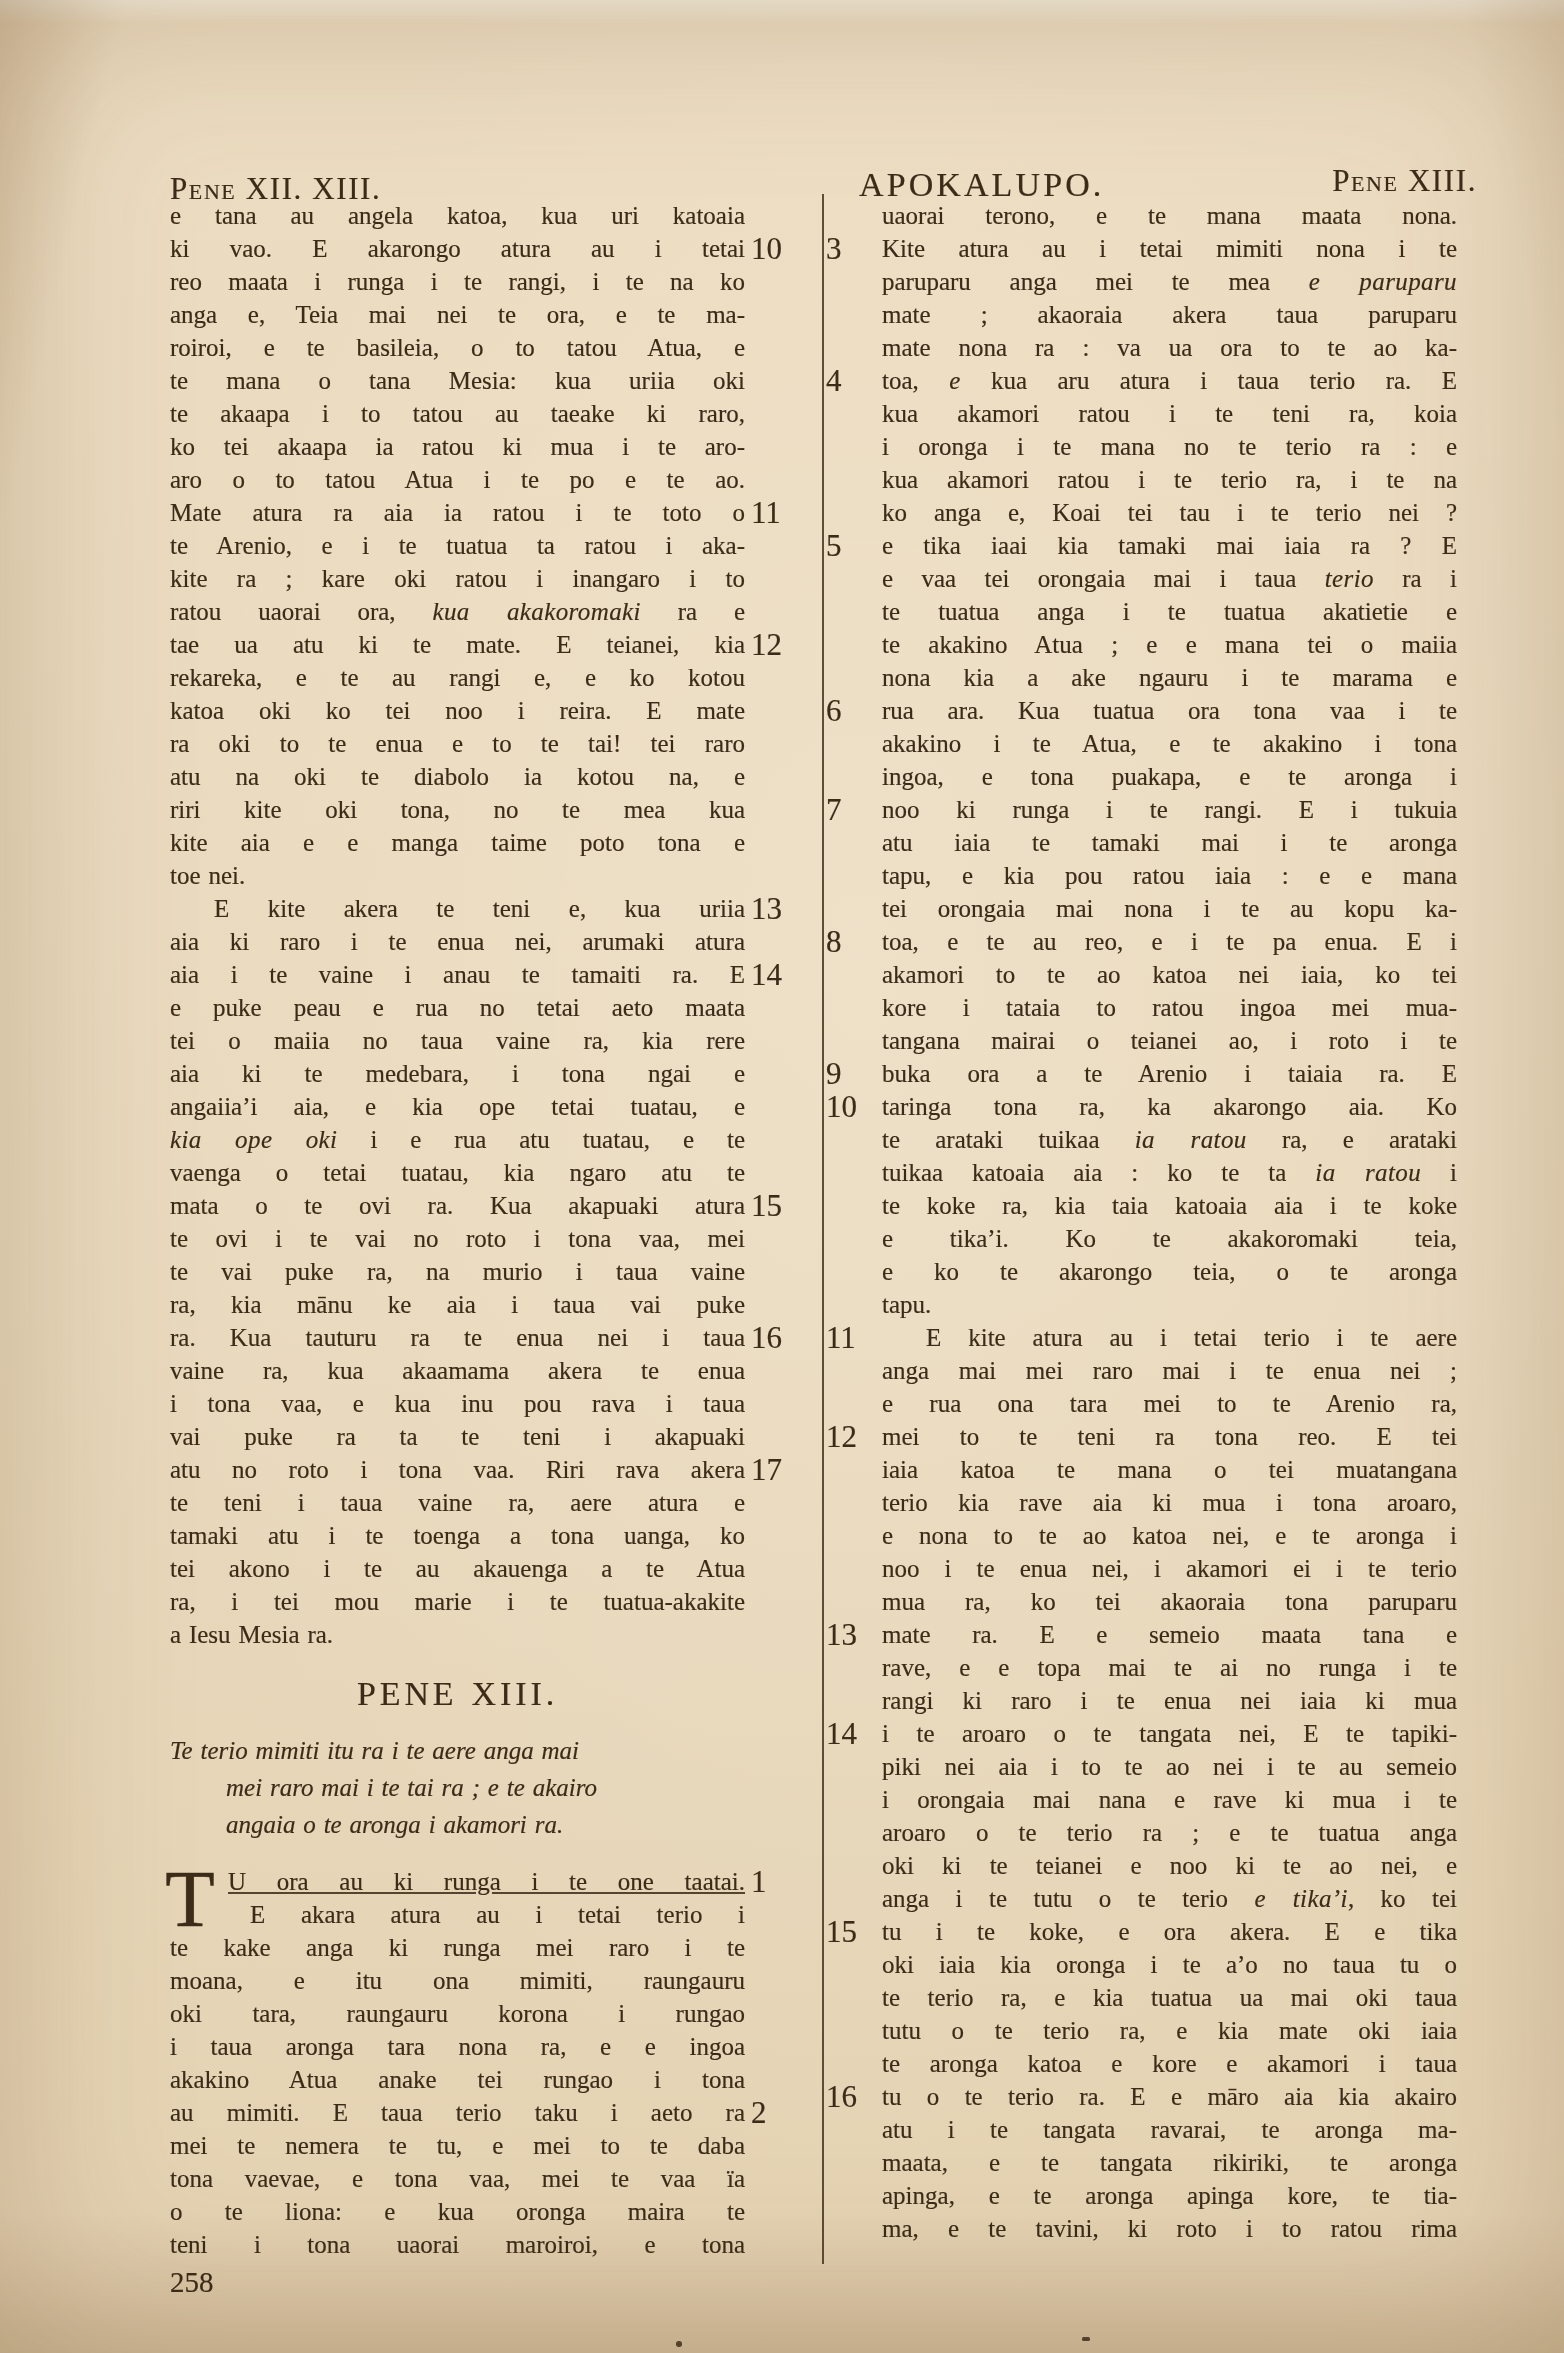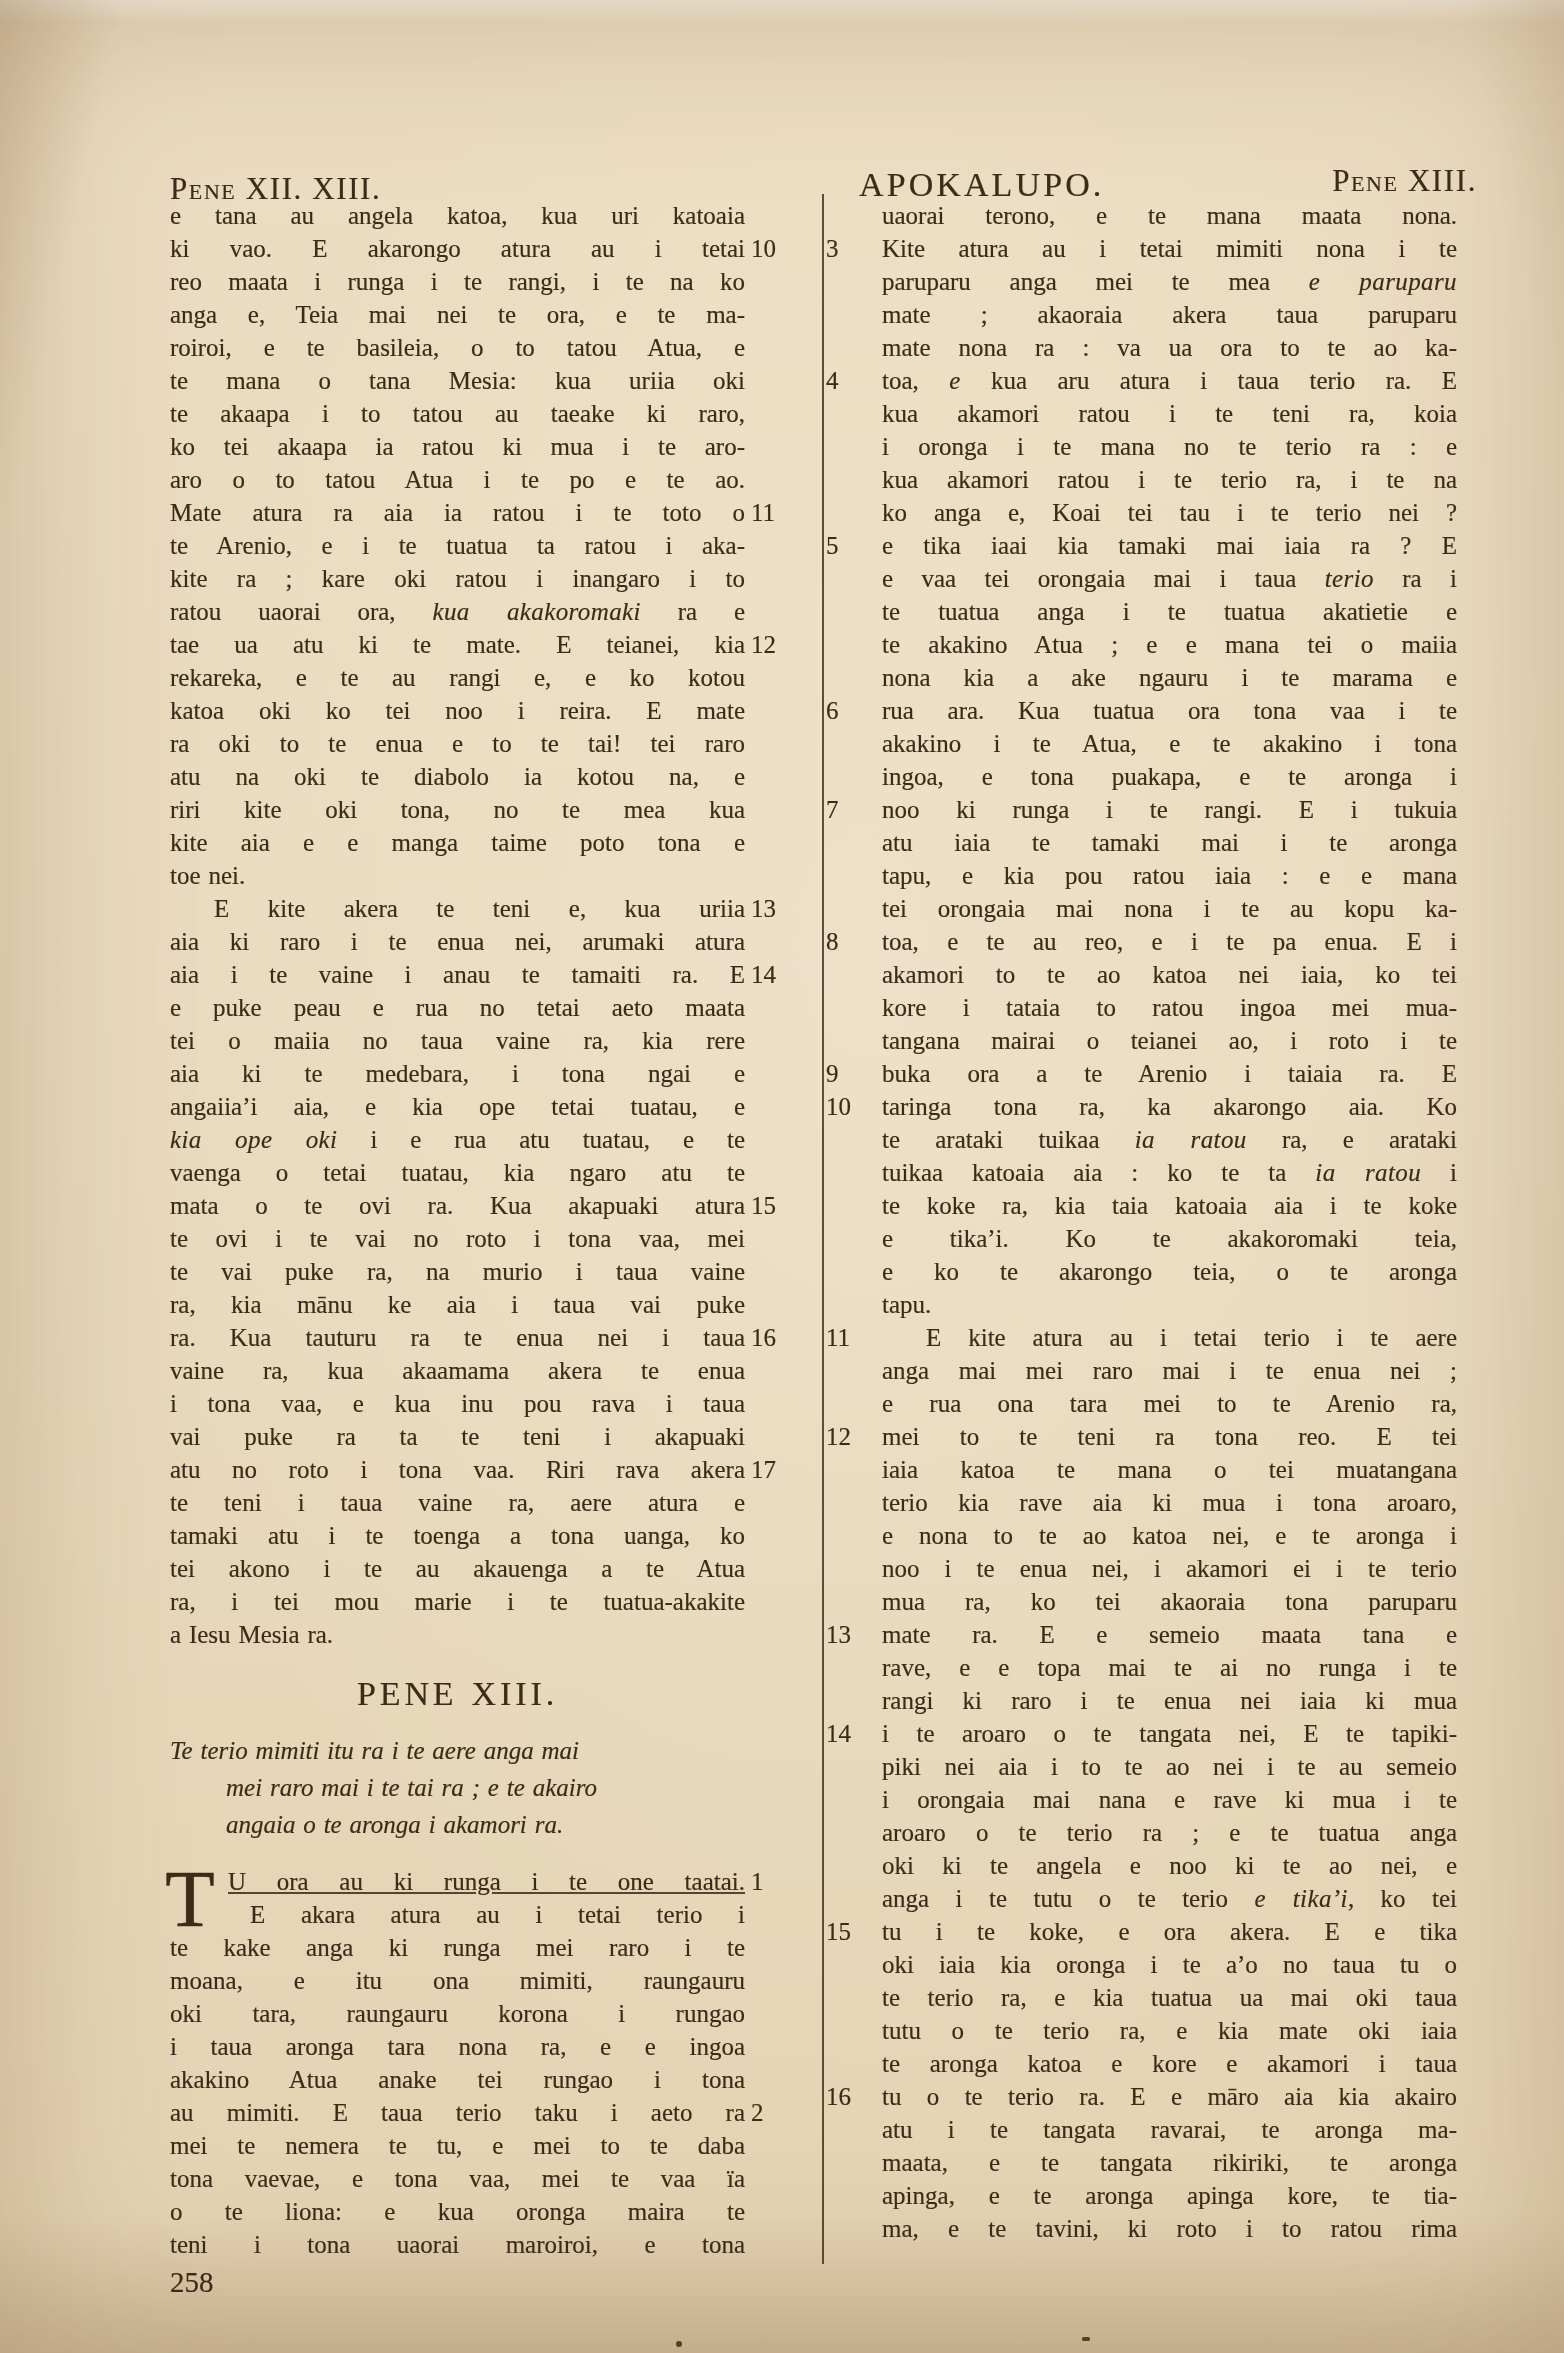--- a/index.html
+++ b/index.html
@@ -45,21 +45,21 @@
   }
   .col-left  { left: 170px; }
   .col-right { left: 882px; }
 
   .line { position: relative; text-align: justify; text-align-last: justify; white-space: normal; }
   .line.end { text-align-last: left; }
   .line.indent { padding-left: 44px; }
 
   .verse {
     position: absolute; top: 0;
-    font-size: 25px;
+    font-size: 31px;
     -webkit-text-stroke: 0.2px rgba(59,43,24,0.85);
   }
   .col-left  .verse { right: -75px; width: 69px; text-align: right; }
   .col-right .verse { left: -56px;  width: 50px; text-align: left; }
 
   .chapter-heading {
     text-align: center;
     font-size: 34px;
     letter-spacing: 3.9px;
     margin-top: 23.5px;
@@ -220,21 +220,21 @@
         <div class="line"><span>e nona to te ao katoa nei, e te aronga i</span></div>
         <div class="line"><span>noo i te enua nei, i akamori ei i te terio</span></div>
         <div class="line"><span>mua ra, ko tei akaoraia tona paruparu</span></div>
         <div class="line"><span>mate ra.  E e semeio maata tana e</span><span class="verse">13</span></div>
         <div class="line"><span>rave, e e topa mai te ai no runga i te</span></div>
         <div class="line"><span>rangi ki raro i te enua nei iaia ki mua</span></div>
         <div class="line"><span>i te aroaro o te tangata nei, E te tapiki-</span><span class="verse">14</span></div>
         <div class="line"><span>piki nei aia i to te ao nei i te au semeio</span></div>
         <div class="line"><span>i orongaia mai nana e rave ki mua i te</span></div>
         <div class="line"><span>aroaro o te terio ra ;  e te tuatua anga</span></div>
-        <div class="line"><span>oki ki te angela e noo ki te ao nei, e</span></div>
+        <div class="line"><span>oki ki te teianei e noo ki te ao nei, e</span></div>
         <div class="line"><span>anga i te tutu o te terio </span><i>e tika’i</i><span>, ko tei</span></div>
         <div class="line"><span>tu i te koke, e ora akera.  E e tika</span><span class="verse">15</span></div>
         <div class="line"><span>oki iaia kia oronga i te a’o no taua tu o</span></div>
         <div class="line"><span>te terio ra, e kia tuatua ua mai oki taua</span></div>
         <div class="line"><span>tutu o te terio ra, e kia mate oki iaia</span></div>
         <div class="line"><span>te aronga katoa e kore e akamori i taua</span></div>
         <div class="line"><span>tu o te terio ra.  E e māro aia kia akairo</span><span class="verse">16</span></div>
         <div class="line"><span>atu i te tangata ravarai, te aronga ma-</span></div>
         <div class="line"><span>maata, e te tangata rikiriki, te aronga</span></div>
         <div class="line"><span>apinga, e te aronga apinga kore, te tia-</span></div>

